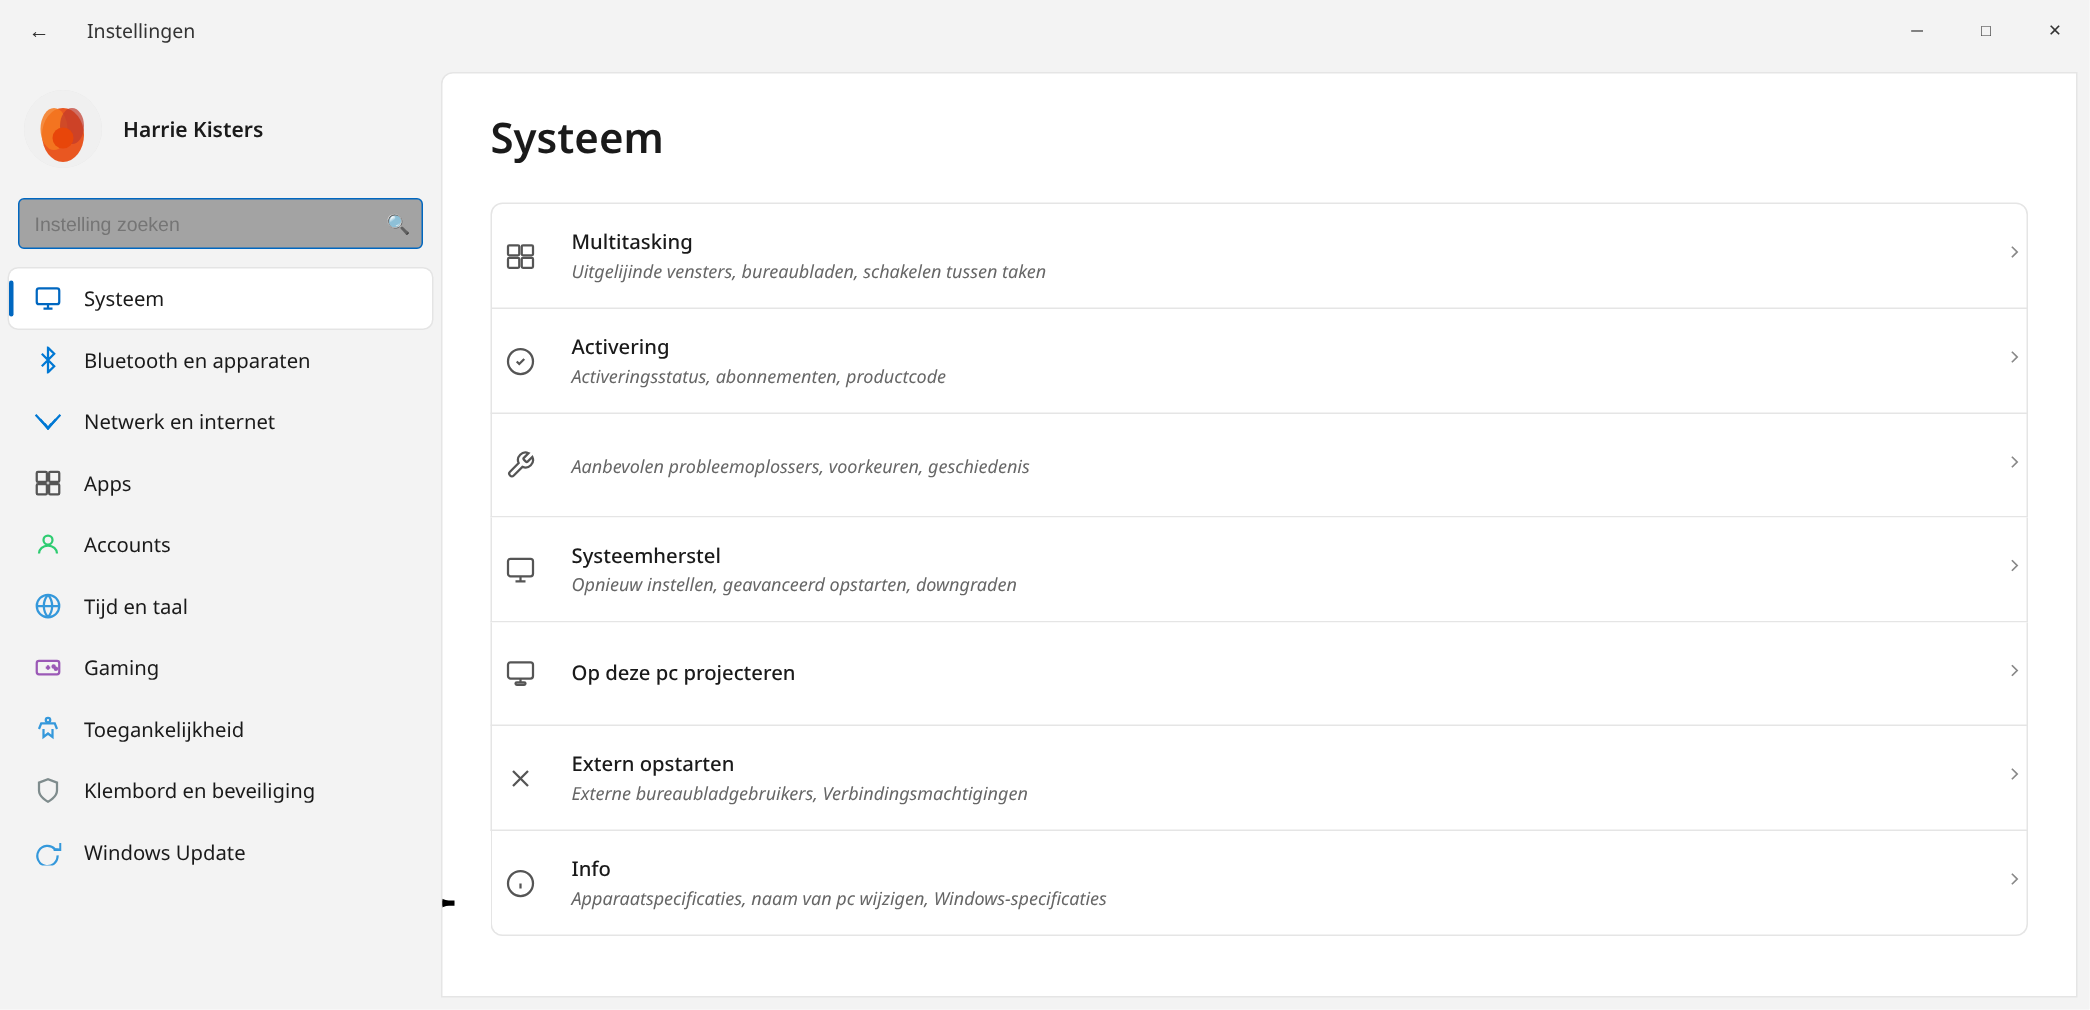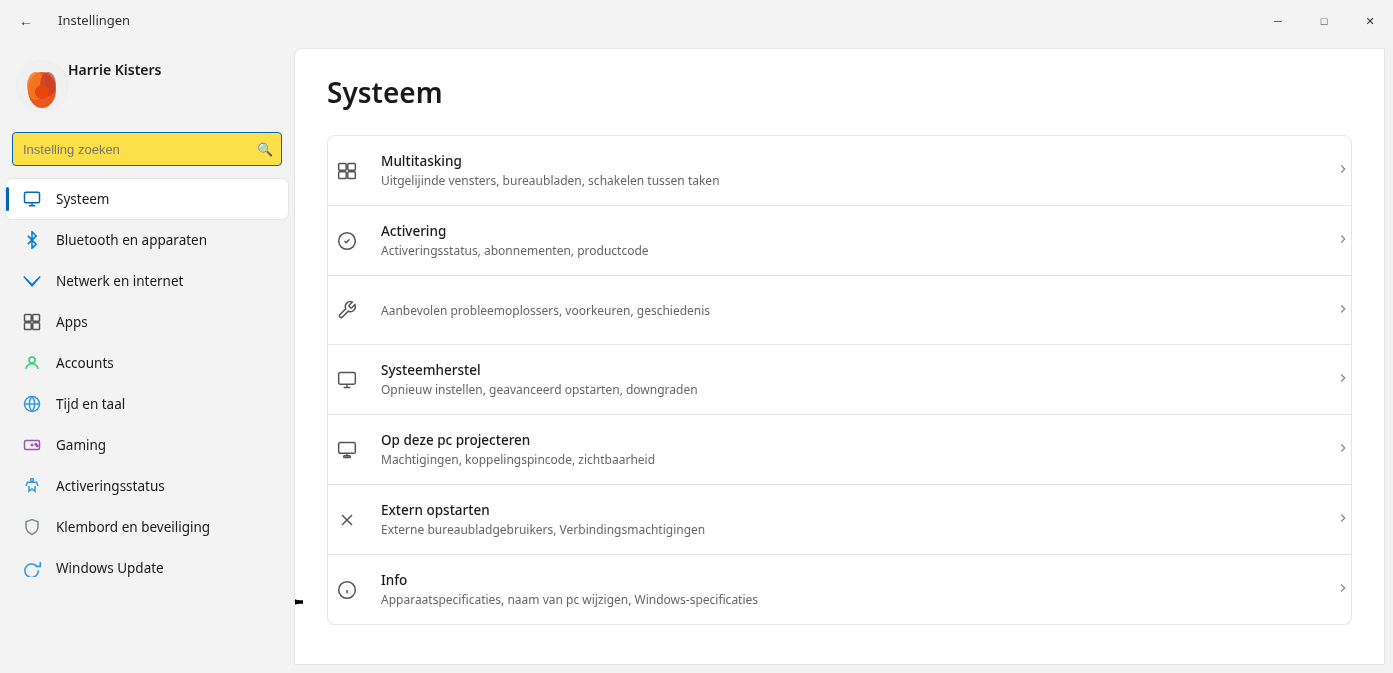--- a/index.html
+++ b/index.html
@@ -71,21 +71,23 @@
       flex-shrink: 0;
       background: #f3f3f3;
       display: flex;
       flex-direction: column;
       padding: 8px 0;
       overflow-y: auto;
     }
 
     .sidebar-profile {
       display: flex;
+      align-items: center;
       padding: 12px 16px 20px 16px;
+      gap: 14px;
     }
     .avatar-container {
       width: 52px;
       height: 52px;
       border-radius: 50%;
       overflow: hidden;
       flex-shrink: 0;
       background: #e8e8e8;
       display: flex;
       align-items: center;
@@ -106,21 +108,21 @@
       margin: 0 12px 12px 12px;
       position: relative;
     }
     .search-input {
       width: 100%;
       height: 34px;
       border: 1.5px solid #0067c0;
       border-radius: 4px;
       padding: 0 32px 0 10px;
       font-size: 13px;
-      background: #fde047;
+      background: #a3a3a3;
       outline: none;
       color: #333;
     }
     .search-icon-wrap {
       position: absolute;
       right: 8px;
       top: 50%;
       transform: translateY(-50%);
       color: #555;
       font-size: 13px;
@@ -217,20 +219,21 @@
     }
     .item-title {
       font-size: 13.5px;
       font-weight: 500;
       color: #1a1a1a;
       margin-bottom: 2px;
     }
     .item-desc {
       font-size: 12px;
       color: #666;
+      font-style: italic;
     }
     .item-chevron {
       color: #666;
       font-size: 14px;
       margin-left: 12px;
     }
 
     
     .content::-webkit-scrollbar { width: 6px; }
     .content::-webkit-scrollbar-track { background: transparent; }
@@ -354,21 +357,21 @@
           <span class="nav-label">Gaming</span>
         </div>
         <div class="nav-item">
           <div class="nav-icon">
             <svg width="18" height="18" viewBox="0 0 24 24" fill="none" stroke="#3498db" stroke-width="2">
               <circle cx="12" cy="4" r="2"></circle>
               <path d="M4 12l2-5h12l2 5"></path>
               <path d="M8 12v7l4-3 4 3v-7"></path>
             </svg>
           </div>
-          <span class="nav-label">Activeringsstatus</span>
+          <span class="nav-label">Toegankelijkheid</span>
         </div>
         <div class="nav-item">
           <div class="nav-icon">
             <svg width="18" height="18" viewBox="0 0 24 24" fill="none" stroke="#7f8c8d" stroke-width="2">
               <path d="M12 22s8-4 8-10V5l-8-3-8 3v7c0 6 8 10 8 10z"></path>
             </svg>
           </div>
           <span class="nav-label">Klembord en beveiliging</span>
         </div>
         <div class="nav-item">
@@ -449,21 +452,20 @@
         <div class="settings-item">
           <div class="item-icon">
             <svg width="20" height="20" viewBox="0 0 24 24" fill="none" stroke="#555" stroke-width="1.8">
               <rect x="2" y="3" width="20" height="13" rx="2"></rect>
               <rect x="8" y="19" width="8" height="2" rx="1"></rect>
               <line x1="12" y1="16" x2="12" y2="19"></line>
             </svg>
           </div>
           <div class="item-text">
             <div class="item-title">Op deze pc projecteren</div>
-            <div class="item-desc">Machtigingen, koppelingspincode, zichtbaarheid</div>
           </div>
           <div class="item-chevron"><svg width="14" height="14" viewBox="0 0 24 24" fill="none" stroke="#888" stroke-width="2">
               <polyline points="9 18 15 12 9 6"></polyline>
             </svg></div>
         </div>
         <div class="settings-item">
           <div class="item-icon">
             <svg width="20" height="20" viewBox="0 0 24 24" fill="none" stroke="#555" stroke-width="1.8">
               <line x1="18" y1="6" x2="6" y2="18"></line>
               <line x1="6" y1="6" x2="18" y2="18"></line>

